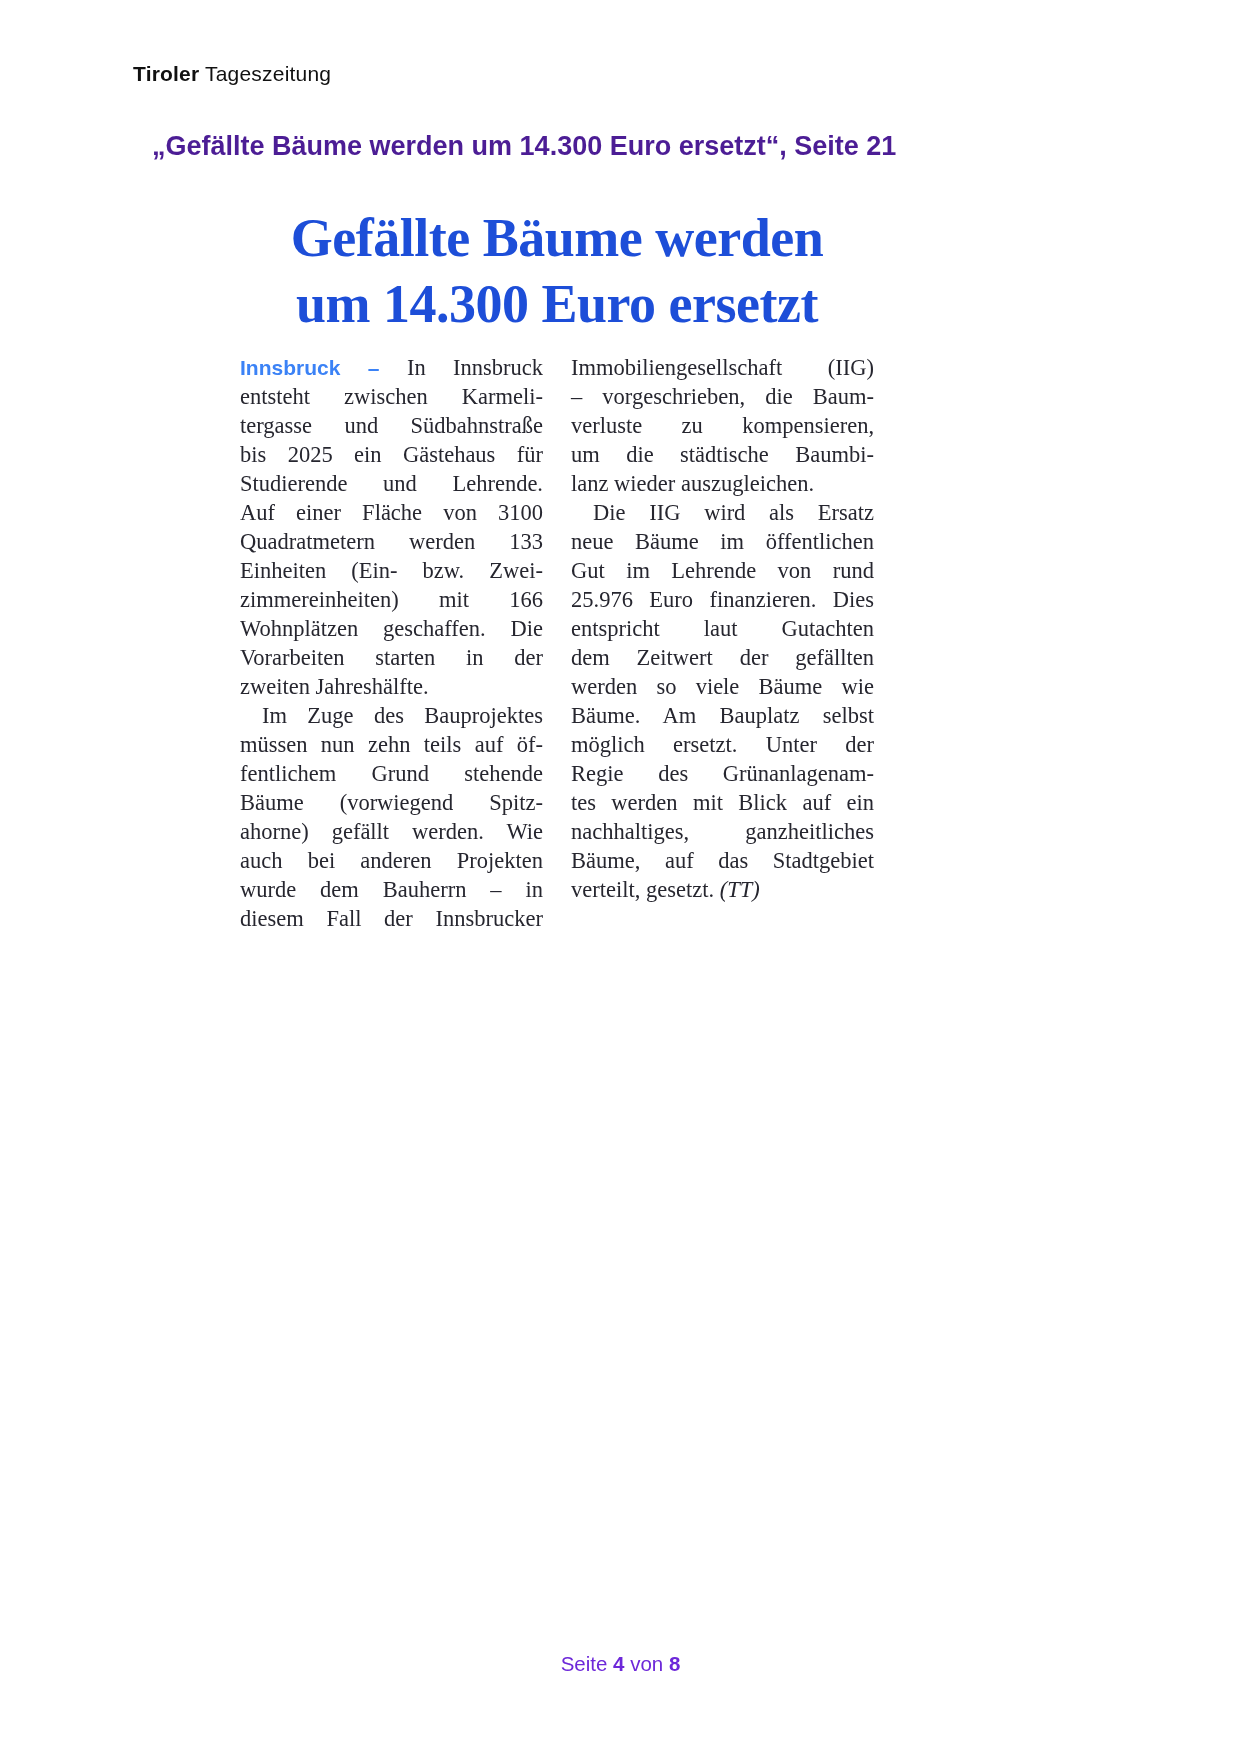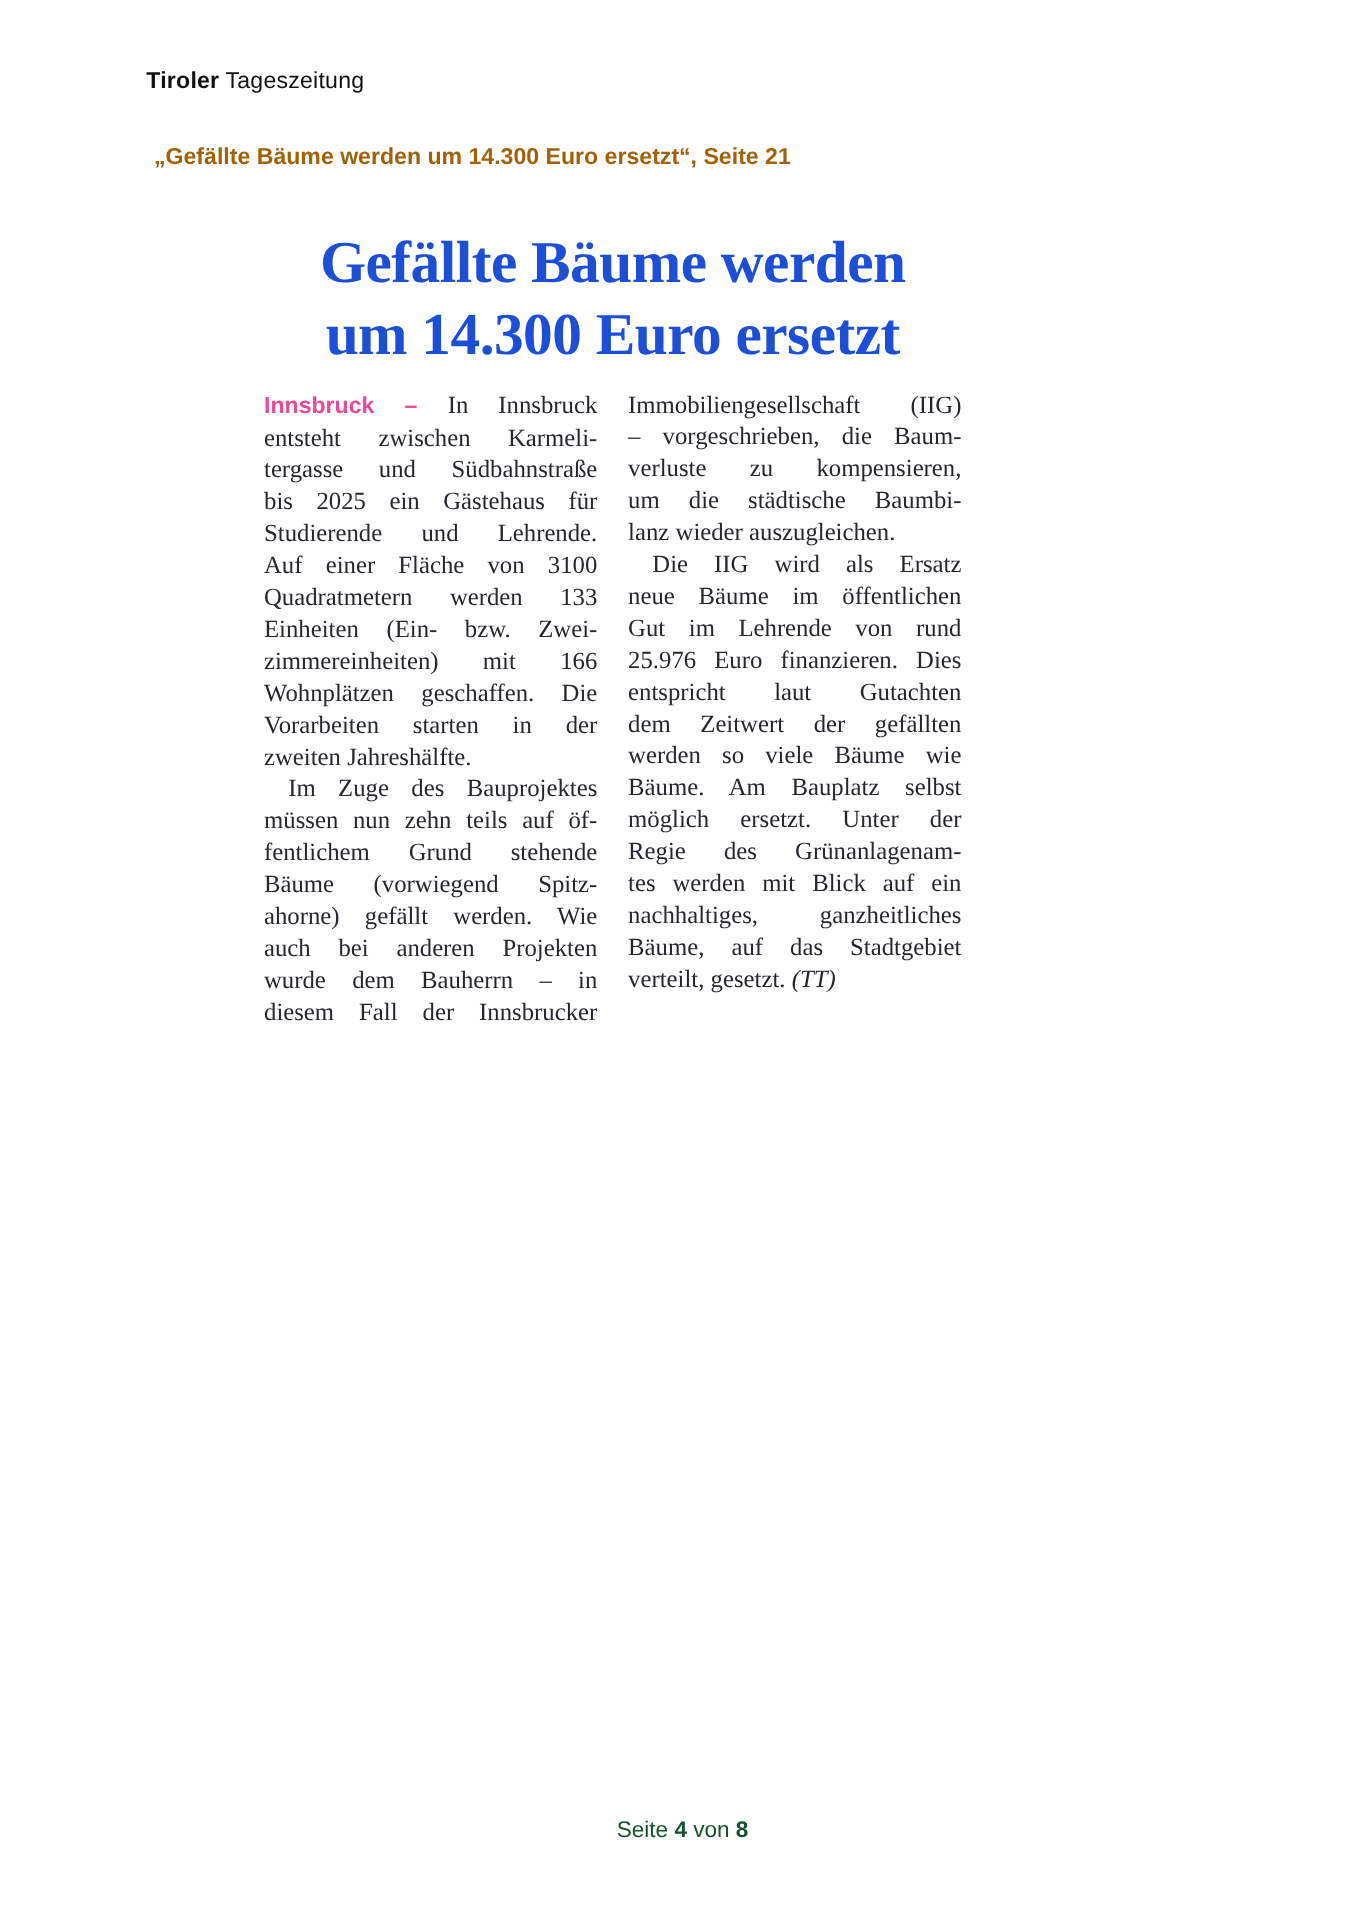--- a/index.html
+++ b/index.html
@@ -19,25 +19,25 @@
     position: absolute;
     left: 133px;
     top: 62px;
     font-size: 21px;
     color: #111111;
     letter-spacing: 0.2px;
   }
   .masthead .bold { font-weight: bold; }
   .subheading {
     position: absolute;
-    left: 140px;
+    left: 152px;
     top: 131px;
-    font-size: 21px;
+    font-size: 27px;
     font-weight: bold;
-    color: #a16207;
+    color: #4c1d95;
   }
   .article {
     position: absolute;
     left: 240px;
     top: 205px;
     width: 634px;
   }
   .headline {
     font-family: "Liberation Serif", serif;
     font-weight: 600;
@@ -67,31 +67,31 @@
     white-space: normal;
     text-align: justify;
     text-align-last: justify;
     -moz-text-align-last: justify;
   }
   .tline.ind { text-indent: 22px; }
   .tline .lead {
     font-family: "Liberation Sans", sans-serif;
     font-weight: bold;
     font-size: 21px;
-    color: #ec4899;
+    color: #3b82f6;
   }
   .tline i { font-style: italic; }
   .footer {
     position: absolute;
     left: 0;
     top: 1652px;
     width: 100%;
     text-align: center;
     font-size: 20.5px;
-    color: #14532d;
+    color: #6d28d9;
   }
   .footer b { font-weight: bold; }
 </style>
 </head>
 <body>
 
 <div class="page">
 
   <div class="masthead">
     <span class="bold">Tiroler</span><span> Tageszeitung</span>

